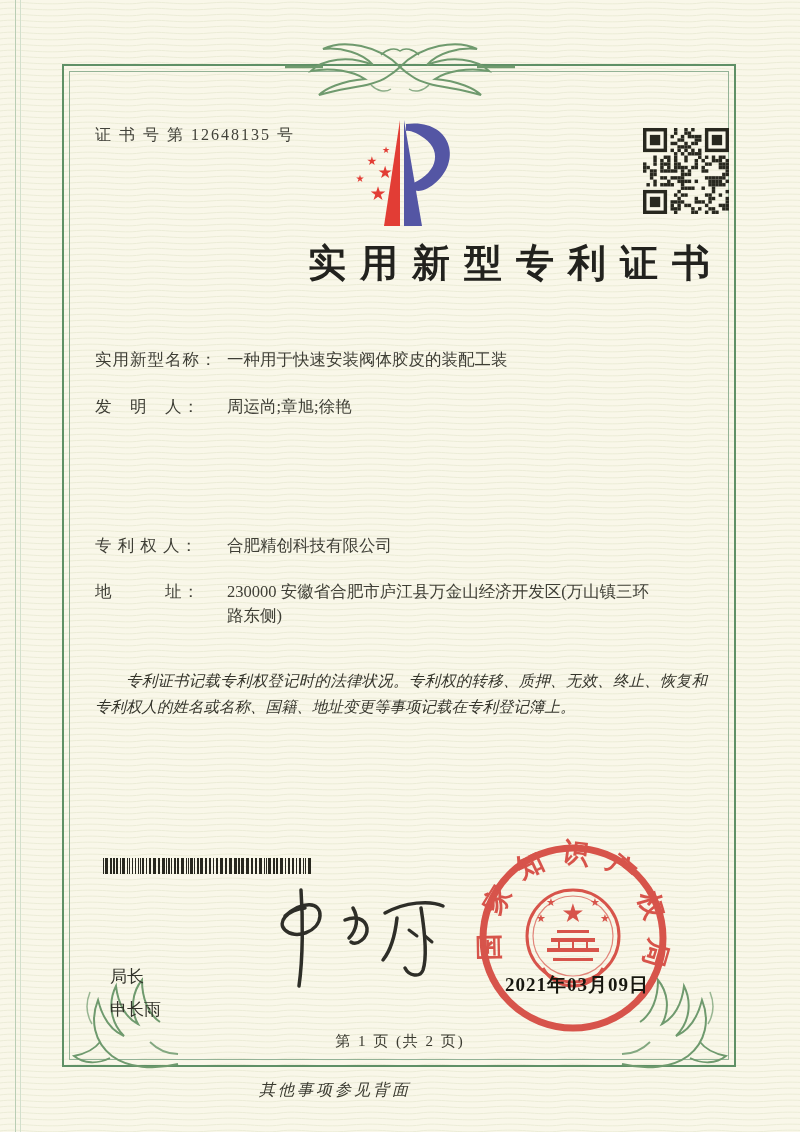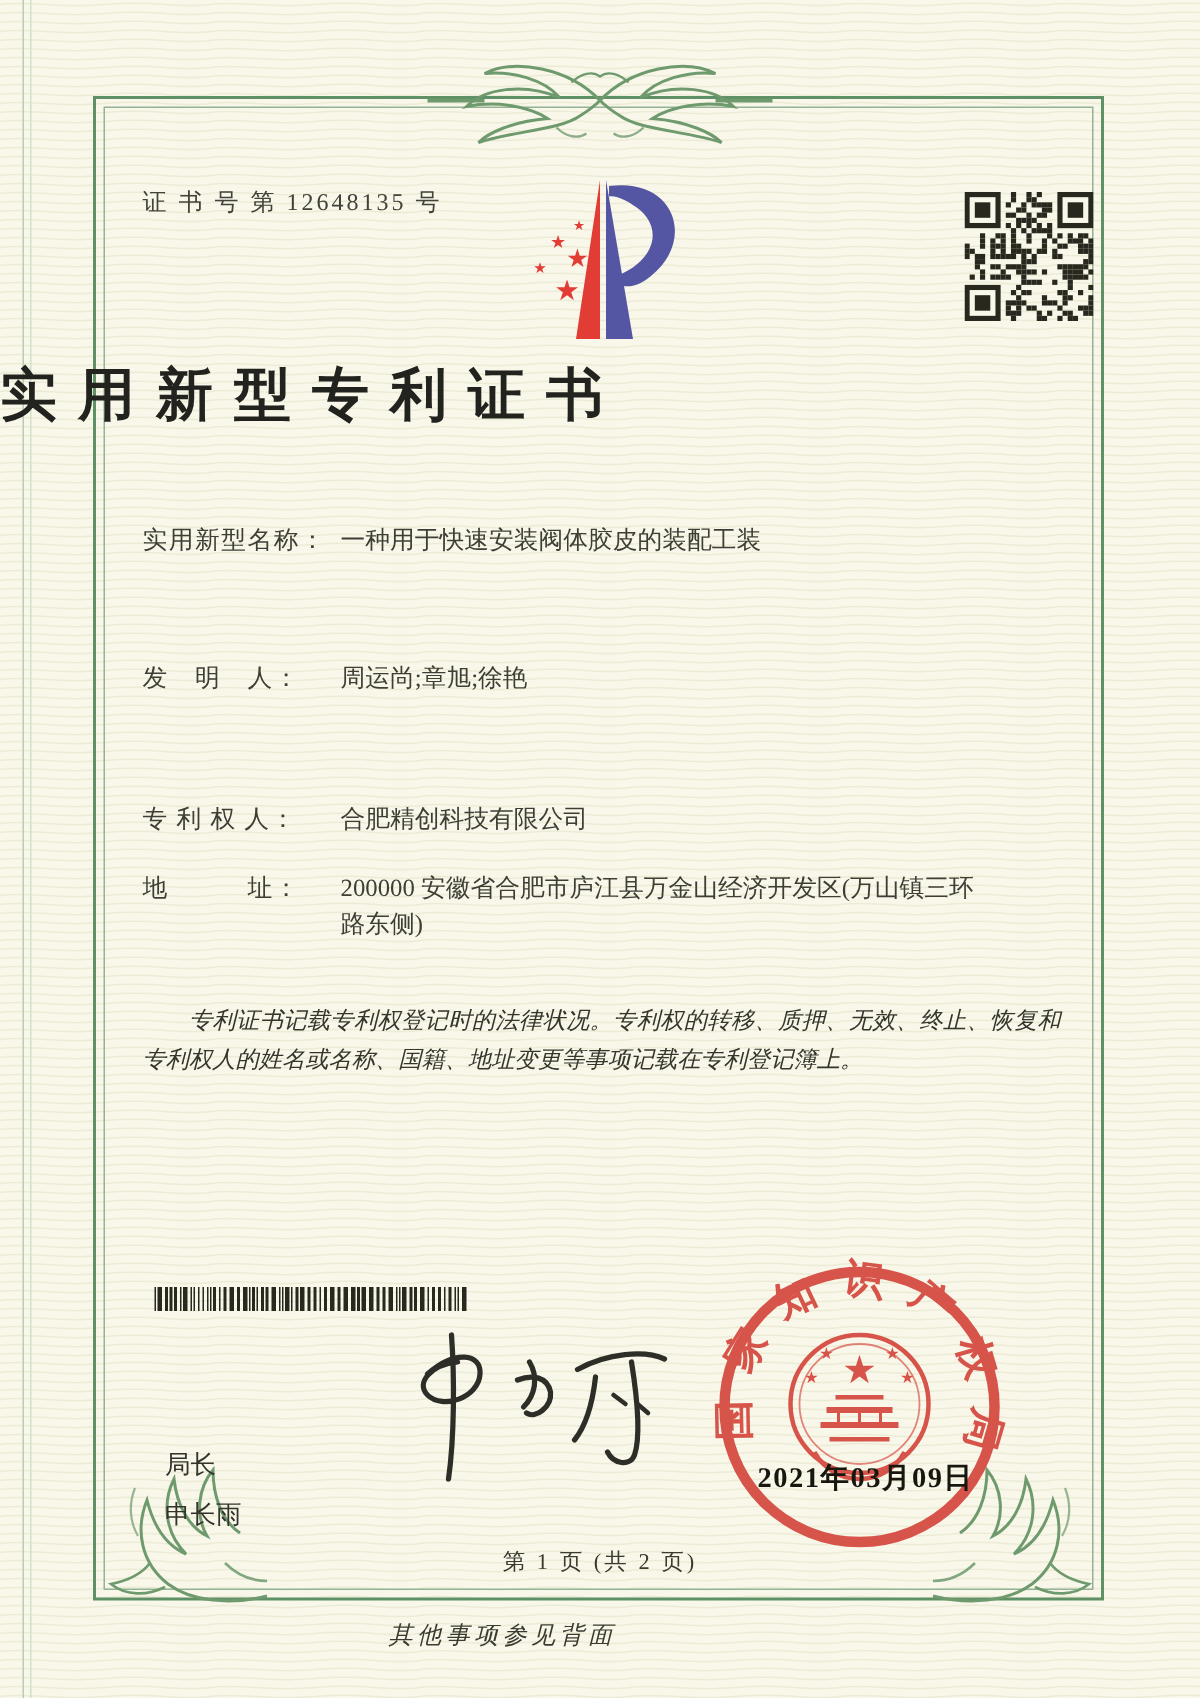--- a/index.html
+++ b/index.html
@@ -12,21 +12,21 @@
   .abs{position:absolute;}
   svg{display:block;}
   .bg-waves{position:absolute;left:0;top:0;opacity:.55;pointer-events:none;}
   .scan-edge{position:absolute;left:15px;top:0;width:4px;height:1132px;
     border-left:1px solid #b9cdb4;border-right:1px solid #d2dfcc;}
   .frame-outer{position:absolute;left:62px;top:64px;width:670px;height:999px;
     border:2.5px solid #5f9066;}
   .frame-inner{position:absolute;left:69px;top:71px;width:658px;height:987px;
     border:1px solid #93b296;}
   .cert-no{position:absolute;left:95px;top:125px;font-size:16px;letter-spacing:2px;color:#42423a;}
-  .title{position:absolute;left:0;top:238px;width:724px;text-align:left;
+  .title{position:absolute;left:0;top:238px;width:724px;text-align:right;
     font-size:38px;font-weight:700;letter-spacing:14px;color:#22221e;}
   .row{position:absolute;left:95px;font-size:16.5px;line-height:24px;color:#3e3e35;}
   .row .lbl{display:inline-block;width:132px;vertical-align:top;letter-spacing:1px;}
   .row .val{display:inline-block;vertical-align:top;}
   .val-wrap{width:428px;}
   .grant-no{position:absolute;left:400px;top:0;white-space:nowrap;}
   .body-text{position:absolute;left:95px;width:612px;font-size:15.5px;line-height:26px;
     color:#35352c;text-align:justify;font-style:italic;}
   .body-text p{margin:0;text-indent:2em;}
   .barcode{position:absolute;left:103px;top:858px;width:214px;height:16px;white-space:nowrap;font-size:0;}
@@ -306,28 +306,28 @@
         <rect x="3.44" y="65.36" width="17.20" height="17.20" fill="#f9f7e9"></rect>
         <rect x="6.88" y="68.80" width="10.32" height="10.32" fill="#28281f"></rect>
       </svg>
     </div>
 
   <div class="title">实用新型专利证书</div>
 
   <div class="row" style="top:348px;">
     <span class="lbl">实用新型名称：</span><span class="val">一种用于快速安装阀体胶皮的装配工装</span>
   </div>
-  <div class="row" style="top:395px;margin-top:45px;">
+  <div class="row" style="top:395px;">
     <span class="lbl">发　明　人：</span><span class="val">周运尚;章旭;徐艳</span>
   </div>
   <div class="row" style="top:534px;">
     <span class="lbl">专 利 权 人：</span><span class="val">合肥精创科技有限公司</span>
   </div>
   <div class="row" style="top:580px;">
-    <span class="lbl">地　　　址：</span><span class="val val-wrap">200000 安徽省合肥市庐江县万金山经济开发区(万山镇三环路东侧)</span>
+    <span class="lbl">地　　　址：</span><span class="val val-wrap">230000 安徽省合肥市庐江县万金山经济开发区(万山镇三环路东侧)</span>
   </div>
 
 
   <div class="body-text" style="top:668px;">
     <p>专利证书记载专利权登记时的法律状况。专利权的转移、质押、无效、终止、恢复和专利权人的姓名或名称、国籍、地址变更等事项记载在专利登记簿上。</p>
   </div>
 
   <div class="barcode"><span style="width:1px;margin-right:1px"></span><span style="width:3px;margin-right:2px"></span><span style="width:2px;margin-right:1px"></span><span style="width:2px;margin-right:1px"></span><span style="width:2px;margin-right:2px"></span><span style="width:1px;margin-right:1px"></span><span style="width:3px;margin-right:2px"></span><span style="width:1px;margin-right:1px"></span><span style="width:1px;margin-right:2px"></span><span style="width:1px;margin-right:2px"></span><span style="width:1px;margin-right:2px"></span><span style="width:1px;margin-right:1px"></span><span style="width:1px;margin-right:1px"></span><span style="width:2px;margin-right:2px"></span><span style="width:1px;margin-right:2px"></span><span style="width:2px;margin-right:2px"></span><span style="width:3px;margin-right:2px"></span><span style="width:2px;margin-right:2px"></span><span style="width:3px;margin-right:1px"></span><span style="width:1px;margin-right:1px"></span><span style="width:2px;margin-right:1px"></span><span style="width:1px;margin-right:2px"></span><span style="width:2px;margin-right:1px"></span><span style="width:2px;margin-right:2px"></span><span style="width:3px;margin-right:2px"></span><span style="width:1px;margin-right:1px"></span><span style="width:1px;margin-right:1px"></span><span style="width:3px;margin-right:1px"></span><span style="width:1px;margin-right:2px"></span><span style="width:2px;margin-right:1px"></span><span style="width:3px;margin-right:2px"></span><span style="width:2px;margin-right:2px"></span><span style="width:2px;margin-right:2px"></span><span style="width:1px;margin-right:2px"></span><span style="width:2px;margin-right:2px"></span><span style="width:3px;margin-right:2px"></span><span style="width:2px;margin-right:2px"></span><span style="width:3px;margin-right:2px"></span><span style="width:3px;margin-right:1px"></span><span style="width:2px;margin-right:1px"></span><span style="width:3px;margin-right:2px"></span><span style="width:3px;margin-right:2px"></span><span style="width:2px;margin-right:2px"></span><span style="width:2px;margin-right:2px"></span><span style="width:3px;margin-right:2px"></span><span style="width:1px;margin-right:1px"></span><span style="width:1px;margin-right:1px"></span><span style="width:3px;margin-right:2px"></span><span style="width:2px;margin-right:1px"></span><span style="width:2px;margin-right:2px"></span><span style="width:3px;margin-right:2px"></span><span style="width:1px;margin-right:2px"></span><span style="width:2px;margin-right:2px"></span><span style="width:2px;margin-right:2px"></span><span style="width:1px;margin-right:2px"></span><span style="width:2px;margin-right:2px"></span><span style="width:1px;margin-right:1px"></span><span style="width:1px;margin-right:2px"></span><span style="width:3px;margin-right:2px"></span></div>
 
   <div class="signer">

